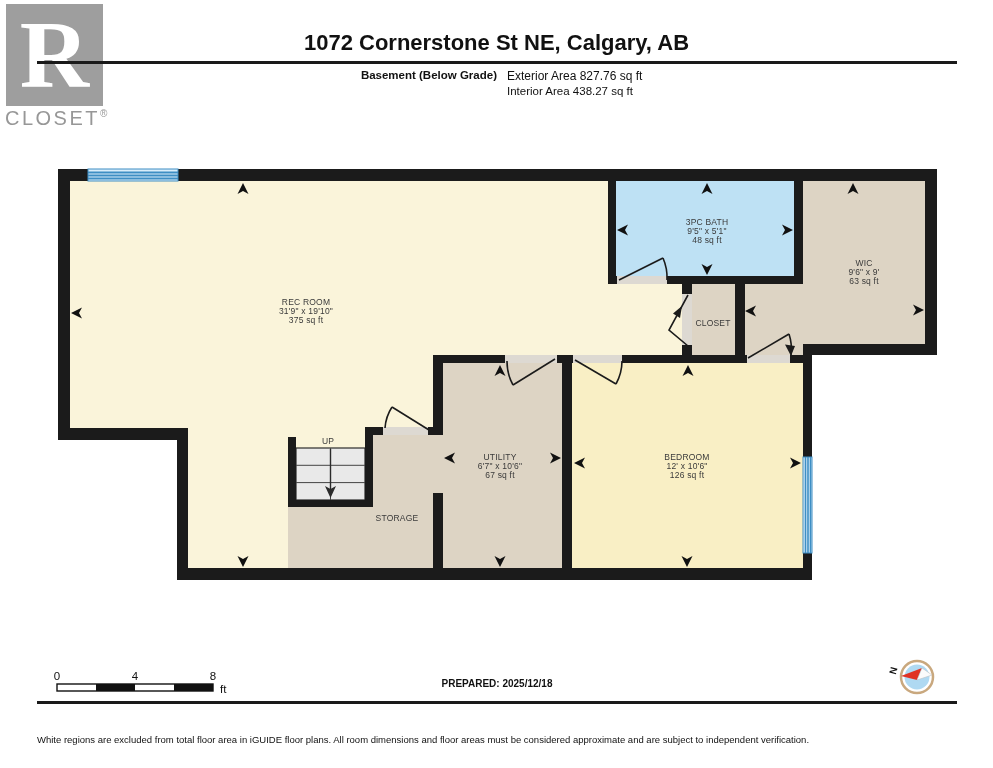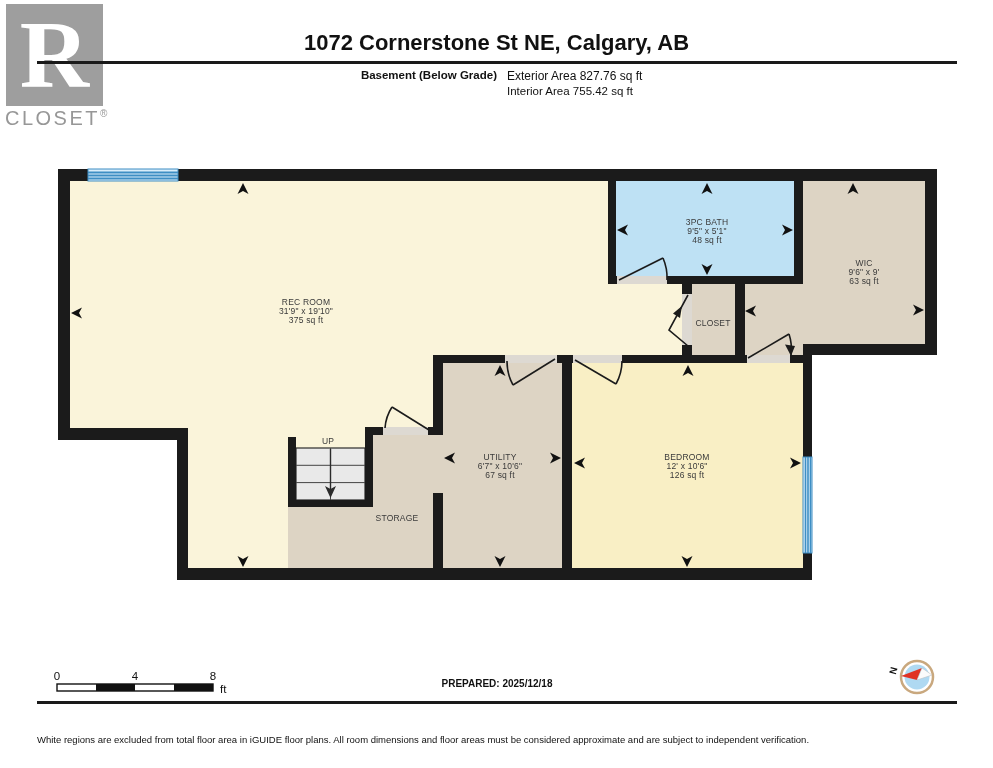--- a/index.html
+++ b/index.html
@@ -35,21 +35,21 @@
 
 <div class="abs logo-box">
   <span class="r">R</span>
 </div>
 <div class="abs logo-word"><span>CLOSET</span><sup>®</sup></div>
 
 <div class="abs plan-title">1072 Cornerstone St NE, Calgary, AB</div>
 <div class="abs header-rule"></div>
 <div class="abs floor-label">Basement (Below Grade)</div>
 <div class="abs area-ext">Exterior Area 827.76 sq ft</div>
-<div class="abs area-int">Interior Area 755.42 sq ft</div>
+<div class="abs area-int">Interior Area 438.27 sq ft</div>
 
 <svg class="abs" style="left:0;top:0" width="993" height="768" viewBox="0 0 993 768">
 
   <g>
     <rect x="70" y="180" width="538" height="104" fill="#FAF4DA"></rect>
     <rect x="70" y="284" width="612" height="71" fill="#FAF4DA"></rect>
     <rect x="70" y="355" width="363" height="73" fill="#FAF4DA"></rect>
     <rect x="188" y="428" width="108" height="140" fill="#FAF4DA"></rect>
     <rect x="296" y="428" width="69" height="20" fill="#FAF4DA"></rect>
     <rect x="373" y="427" width="60" height="141" fill="#DDD4C4"></rect>

